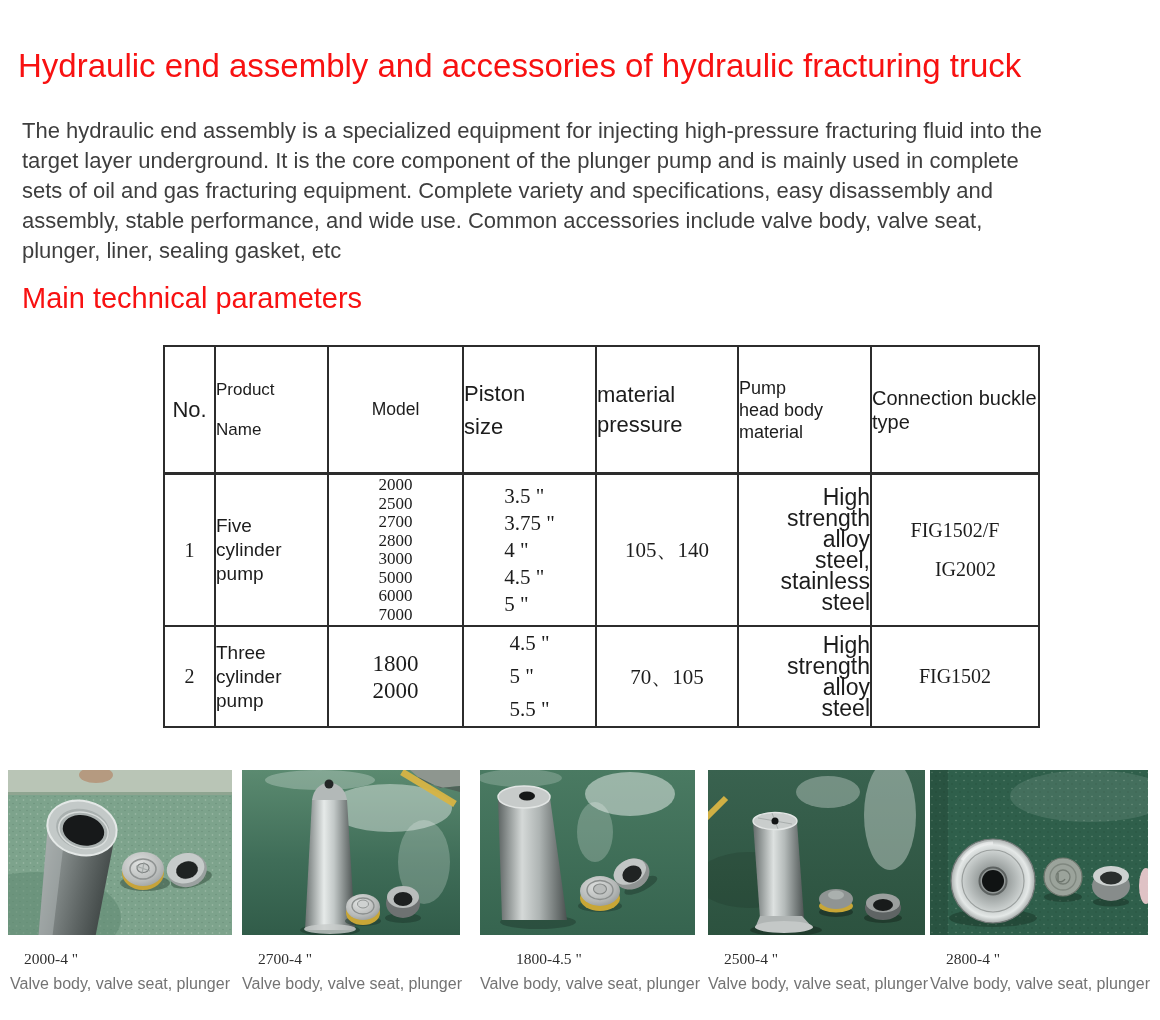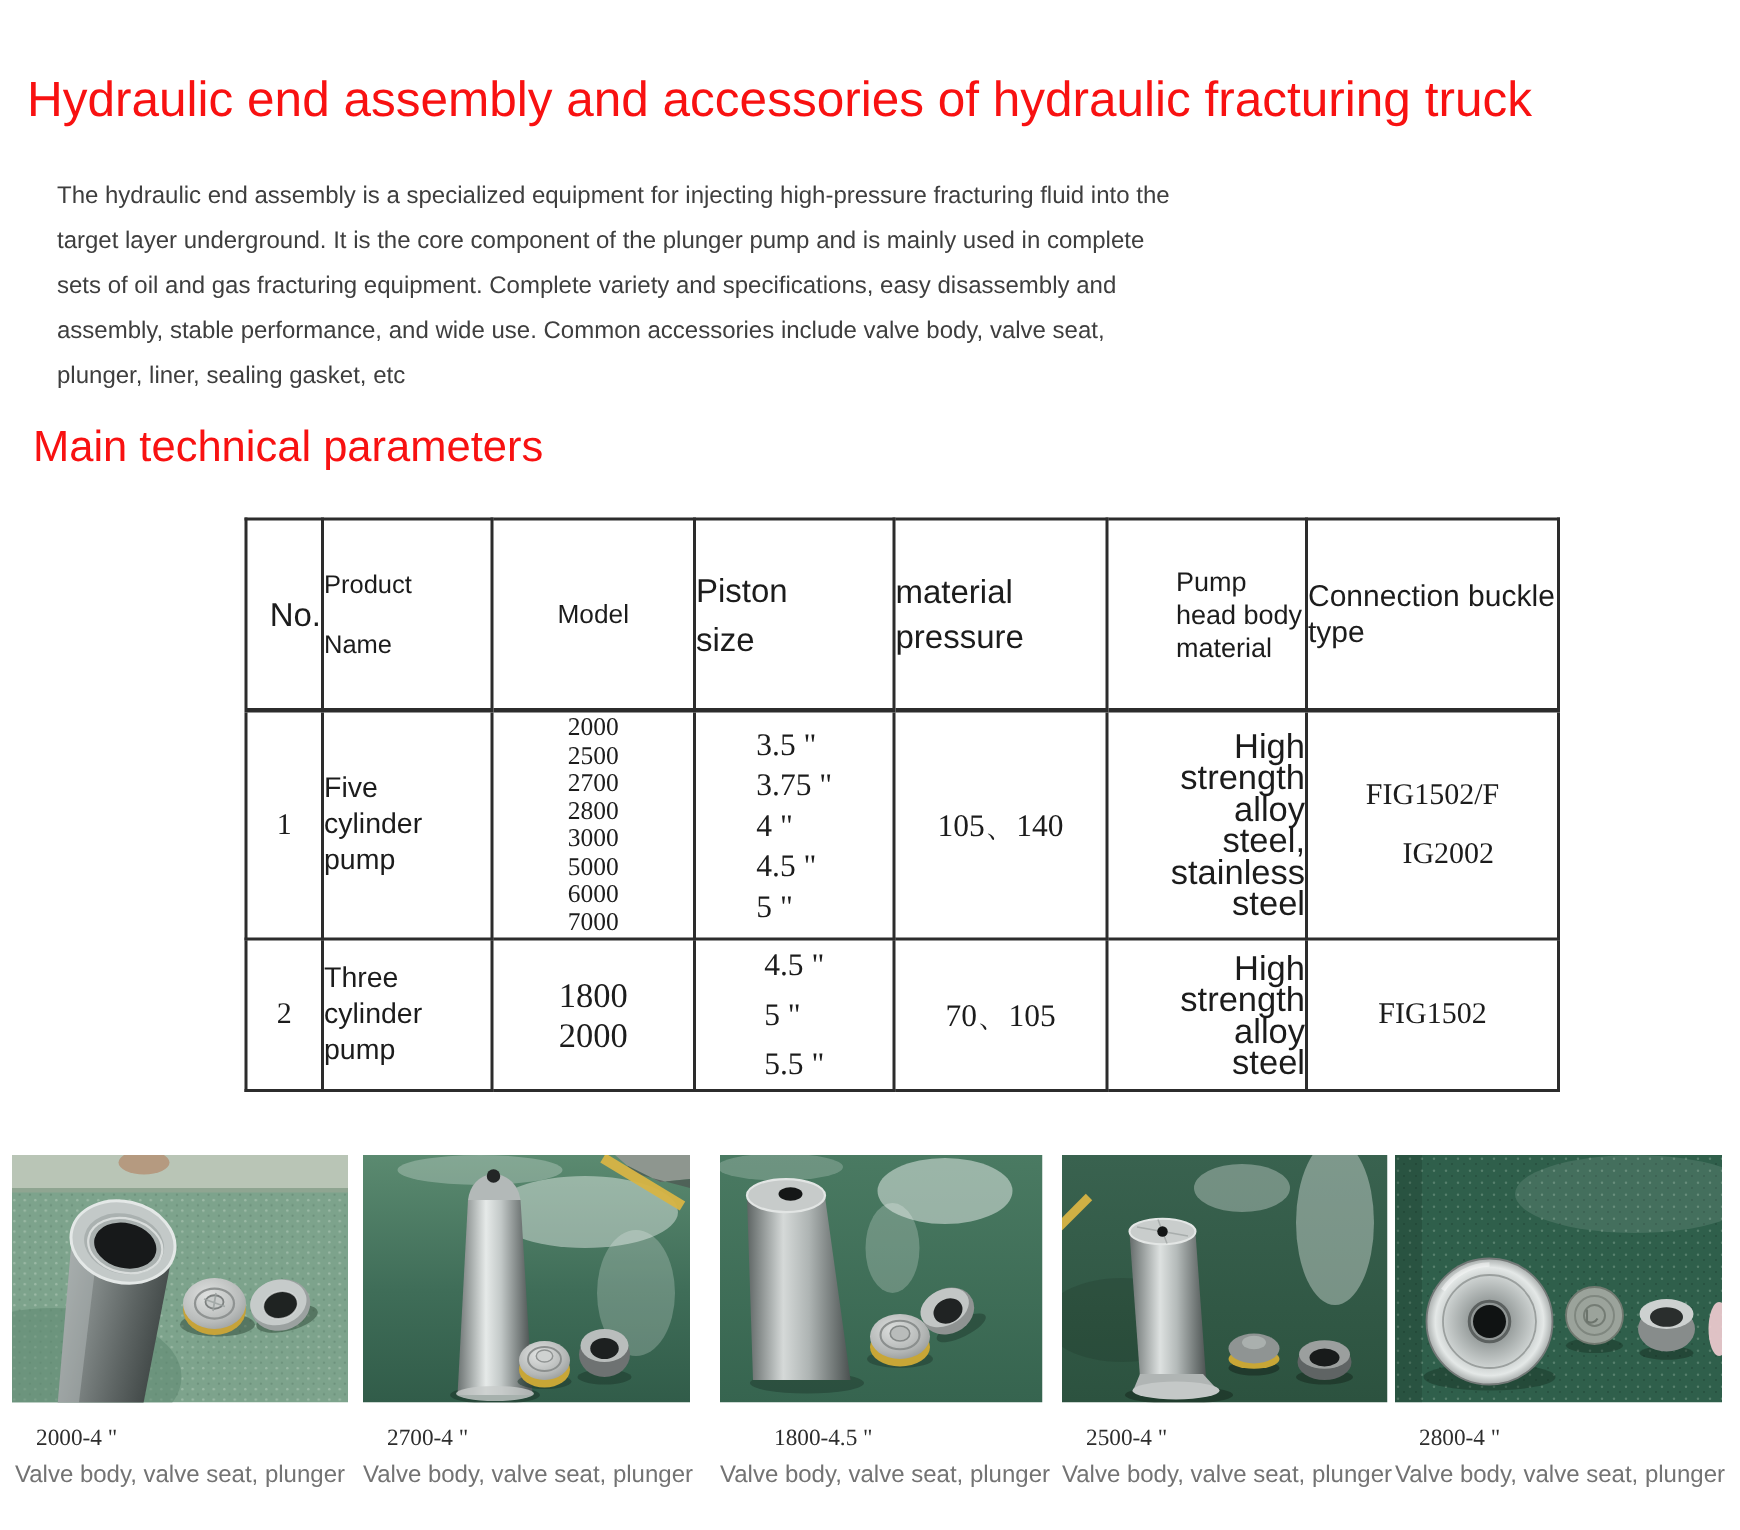--- a/index.html
+++ b/index.html
@@ -8,21 +8,21 @@
     font-family:"Liberation Sans", sans-serif;overflow:hidden;color:#1b1b1b;
   }
 
   
   .page-title{
     position:absolute;left:18px;top:47px;margin:0;
     font-size:33px;font-weight:400;color:#f81111;white-space:nowrap;
   }
   .intro{
     position:absolute;left:22px;top:116px;
-    font-size:16px;line-height:30px;color:#3e3e3e;margin-left:16px;
+    font-size:22px;line-height:30px;color:#3e3e3e;
   }
   .intro div{white-space:nowrap;}
   .section-heading{
     position:absolute;left:22px;top:282px;margin:0;
     font-size:29px;font-weight:400;color:#f81111;white-space:nowrap;
   }
 
   
   table.params{
     position:absolute;left:163px;top:345px;width:875px;
@@ -30,24 +30,24 @@
   }
   table.params th, table.params td{
     border:2px solid #2c2c2c;padding:0;vertical-align:middle;font-weight:400;
   }
   table.params thead th{border-bottom-width:3px;height:125px;}
   tr.row-1 td{height:150px;}
   tr.row-2 td{height:95px;}
 
   .w70{display:inline-block;width:70px;}
   .w80{display:inline-block;width:80px;}
-  .w86{display:inline-block;width:86px;padding-left:45px;}
+  .w86{display:inline-block;width:86px;}
   .w92{display:inline-block;width:92px;}
 
-  .h-no{font-size:22px;text-align:right;padding-left:4px;margin-top:34px;}
+  .h-no{font-size:22px;text-align:center;padding-left:4px;margin-top:34px;}
   .h-product{font-size:17px;line-height:40px;text-align:left;padding-left:13px;}
   .h-model{font-size:17.5px;text-align:center;}
   .h-piston{font-size:22px;line-height:33px;text-align:left;padding-left:13px;}
   .h-pressure{font-size:22px;line-height:30px;text-align:left;padding-left:8px;}
   .h-material{font-size:18px;line-height:22px;text-align:left;padding-left:8px;}
   .h-connection{font-size:20px;line-height:24px;text-align:left;padding-left:18px;}
 
   .c-no{font-family:"Liberation Serif",serif;font-size:20px;text-align:center;}
   .c-product{font-size:19px;line-height:24px;text-align:left;padding-left:11px;}
   .c-models{font-family:"Liberation Serif",serif;text-align:center;}

